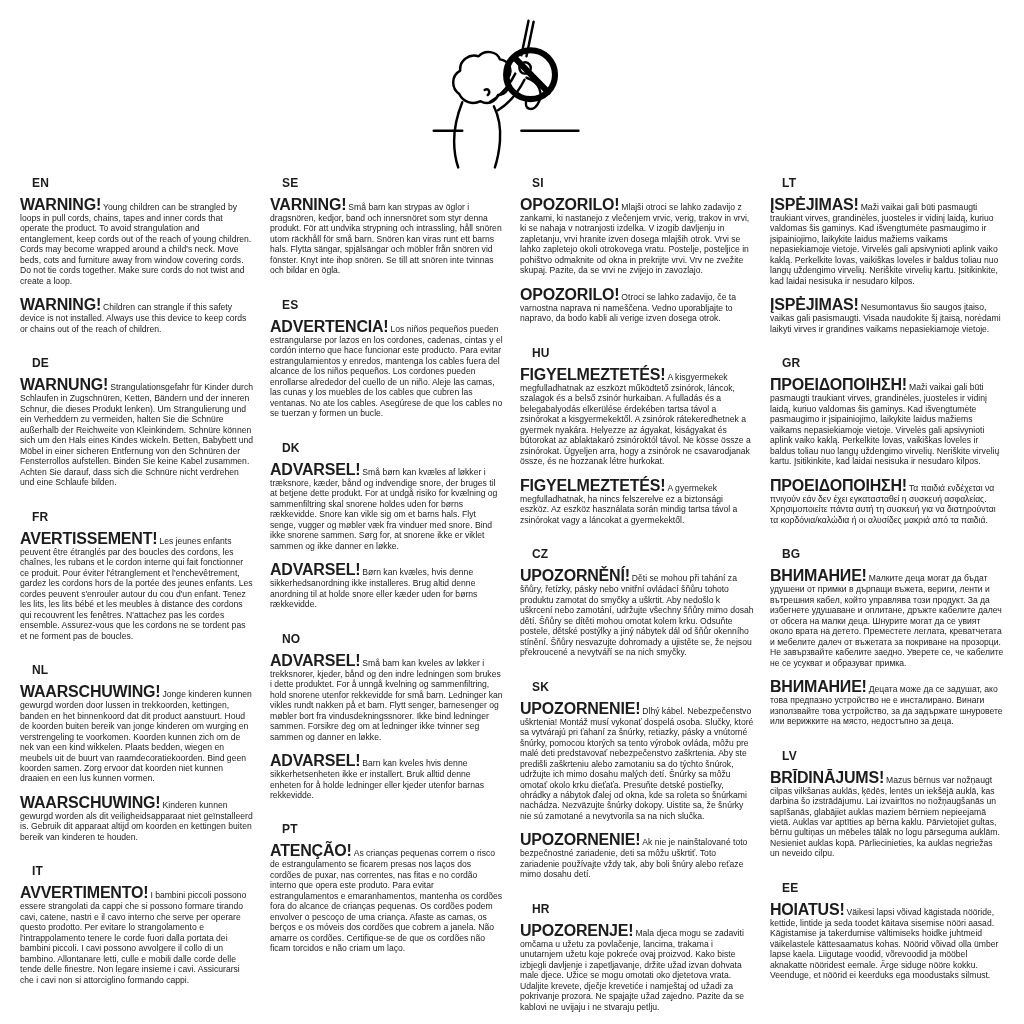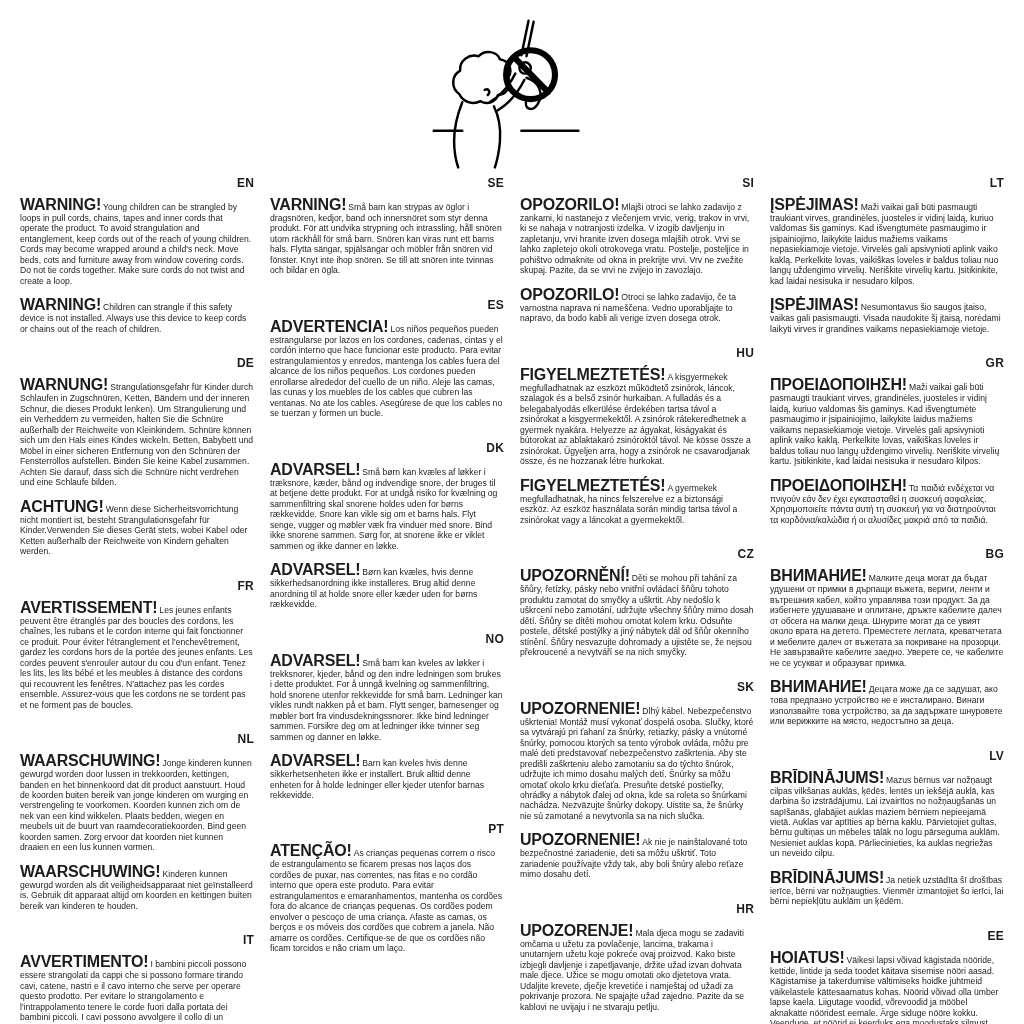--- a/index.html
+++ b/index.html
@@ -23,23 +23,22 @@
     width: 984px;
     display: grid;
     grid-template-columns: repeat(4, 1fr);
     column-gap: 16px;
   }
   .column { min-width: 0; }
   .section { margin: 0 0 22px 0; }
   .lang {
     font-size: 12px;
     font-weight: bold;
-    margin: 0 0 7px 0;
+    margin: 0 0 7px 12px;
     letter-spacing: 0.2px;
-    text-align: right;
   }
   .warn {
     margin: 0 0 11px 0;
     font-size: 8.6px;
     line-height: 1.22;
     text-align: left;
     word-wrap: break-word;
   }
   .headline {
     font-weight: bold;
@@ -88,21 +87,20 @@
 <div class="columns" id="columns">
     <div class="column">
       <div class="section">
         <h2 class="lang">EN</h2>
         <p class="warn"><span class="headline">WARNING!</span><span class="body-text">Young children can be strangled by loops in pull cords, chains, tapes and inner cords that operate the product. To avoid strangulation and entanglement, keep cords out of the reach of young children. Cords may become wrapped around a child's neck. Move beds, cots and furniture away from window covering cords. Do not tie cords together. Make sure cords do not twist and create a loop.</span></p>
         <p class="warn"><span class="headline">WARNING!</span><span class="body-text">Children can strangle if this safety device is not installed. Always use this device to keep cords or chains out of the reach of children.</span></p>
       </div>
       <div class="section">
         <h2 class="lang">DE</h2>
         <p class="warn"><span class="headline">WARNUNG!</span><span class="body-text">Strangulationsgefahr für Kinder durch Schlaufen in Zugschnüren, Ketten, Bändern und der inneren Schnur, die dieses Produkt lenken). Um Strangulierung und ein Verheddern zu vermeiden, halten Sie die Schnüre außerhalb der Reichweite von Kleinkindern. Schnüre können sich um den Hals eines Kindes wickeln. Betten, Babybett und Möbel in einer sicheren Entfernung von den Schnüren der Fensterrollos aufstellen. Binden Sie keine Kabel zusammen. Achten Sie darauf, dass sich die Schnüre nicht verdrehen und eine Schlaufe bilden.</span></p>
-        <p class="warn"><span class="headline">ACHTUNG!</span><span class="body-text">Wenn diese Sicherheitsvorrichtung nicht montiert ist, besteht Strangulationsgefahr für Kinder.Verwenden Sie dieses Gerät stets, wobei Kabel oder Ketten außerhalb der Reichweite von Kindern gehalten werden.</span></p>
       </div>
       <div class="section">
         <h2 class="lang">FR</h2>
         <p class="warn"><span class="headline">AVERTISSEMENT!</span><span class="body-text">Les jeunes enfants peuvent être étranglés par des boucles des cordons, les chaînes, les rubans et le cordon interne qui fait fonctionner ce produit. Pour éviter l'étranglement et l'enchevêtrement, gardez les cordons hors de la portée des jeunes enfants. Les cordes peuvent s'enrouler autour du cou d'un enfant. Tenez les lits, les lits bébé et les meubles à distance des cordons qui recouvrent les fenêtres. N'attachez pas les cordes ensemble. Assurez-vous que les cordons ne se tordent pas et ne forment pas de boucles.</span></p>
       </div>
       <div class="section">
         <h2 class="lang">NL</h2>
         <p class="warn"><span class="headline">WAARSCHUWING!</span><span class="body-text">Jonge kinderen kunnen gewurgd worden door lussen in trekkoorden, kettingen, banden en het binnenkoord dat dit product aanstuurt. Houd de koorden buiten bereik van jonge kinderen om wurging en verstrengeling te voorkomen. Koorden kunnen zich om de nek van een kind wikkelen. Plaats bedden, wiegen en meubels uit de buurt van raamdecoratiekoorden. Bind geen koorden samen. Zorg ervoor dat koorden niet kunnen draaien en een lus kunnen vormen.</span></p>
         <p class="warn"><span class="headline">WAARSCHUWING!</span><span class="body-text">Kinderen kunnen gewurgd worden als dit veiligheidsapparaat niet geïnstalleerd is. Gebruik dit apparaat altijd om koorden en kettingen buiten bereik van kinderen te houden.</span></p>
       </div>
@@ -172,20 +170,19 @@
         <p class="warn"><span class="headline">ΠΡΟΕΙΔΟΠΟΙΗΣΗ!</span><span class="body-text">Τα παιδιά ενδέχεται να πνιγούν εάν δεν έχει εγκατασταθεί η συσκευή ασφαλείας. Χρησιμοποιείτε πάντα αυτή τη συσκευή για να διατηρούνται τα κορδόνια/καλώδια ή οι αλυσίδες μακριά από τα παιδιά.</span></p>
       </div>
       <div class="section">
         <h2 class="lang">BG</h2>
         <p class="warn"><span class="headline">ВНИМАНИЕ!</span><span class="body-text">Малките деца могат да бъдат удушени от примки в дърпащи въжета, вериги, ленти и вътрешния кабел, който управлява този продукт. За да избегнете удушаване и оплитане, дръжте кабелите далеч от обсега на малки деца. Шнурите могат да се увият около врата на детето. Преместете леглата, креватчетата и мебелите далеч от въжетата за покриване на прозорци. Не завързвайте кабелите заедно. Уверете се, че кабелите не се усукват и образуват примка.</span></p>
         <p class="warn"><span class="headline">ВНИМАНИЕ!</span><span class="body-text">Децата може да се задушат, ако това предпазно устройство не е инсталирано. Винаги използвайте това устройство, за да задържате шнуровете или верижките на място, недостъпно за деца.</span></p>
       </div>
       <div class="section">
         <h2 class="lang">LV</h2>
         <p class="warn"><span class="headline">BRĪDINĀJUMS!</span><span class="body-text">Mazus bērnus var nožņaugt cilpas vilkšanas auklās, ķēdēs, lentēs un iekšējā auklā, kas darbina šo izstrādājumu. Lai izvairītos no nožņaugšanās un sapīšanās, glabājiet auklas maziem bērniem nepieejamā vietā. Auklas var aptīties ap bērna kaklu. Pārvietojiet gultas, bērnu gultiņas un mēbeles tālāk no logu pārseguma auklām. Nesieniet auklas kopā. Pārliecinieties, ka auklas negriežas un neveido cilpu.</span></p>
-        <p class="warn"><span class="headline">BRĪDINĀJUMS!</span><span class="body-text">Ja netiek uzstādīta šī drošības ierīce, bērni var nožņaugties. Vienmēr izmantojiet šo ierīci, lai bērni nepiekļūtu auklām un ķēdēm.</span></p>
       </div>
       <div class="section">
         <h2 class="lang">EE</h2>
         <p class="warn"><span class="headline">HOIATUS!</span><span class="body-text">Väikesi lapsi võivad kägistada nööride, kettide, lintide ja seda toodet käitava sisemise nööri aasad. Kägistamise ja takerdumise vältimiseks hoidke juhtmeid väikelastele kättesaamatus kohas. Nöörid võivad olla ümber lapse kaela. Liigutage voodid, võrevoodid ja mööbel aknakatte nööridest eemale. Ärge siduge nööre kokku. Veenduge, et nöörid ei keerduks ega moodustaks silmust.</span></p>
       </div>
     </div>
   </div>
 
 </body></html>

